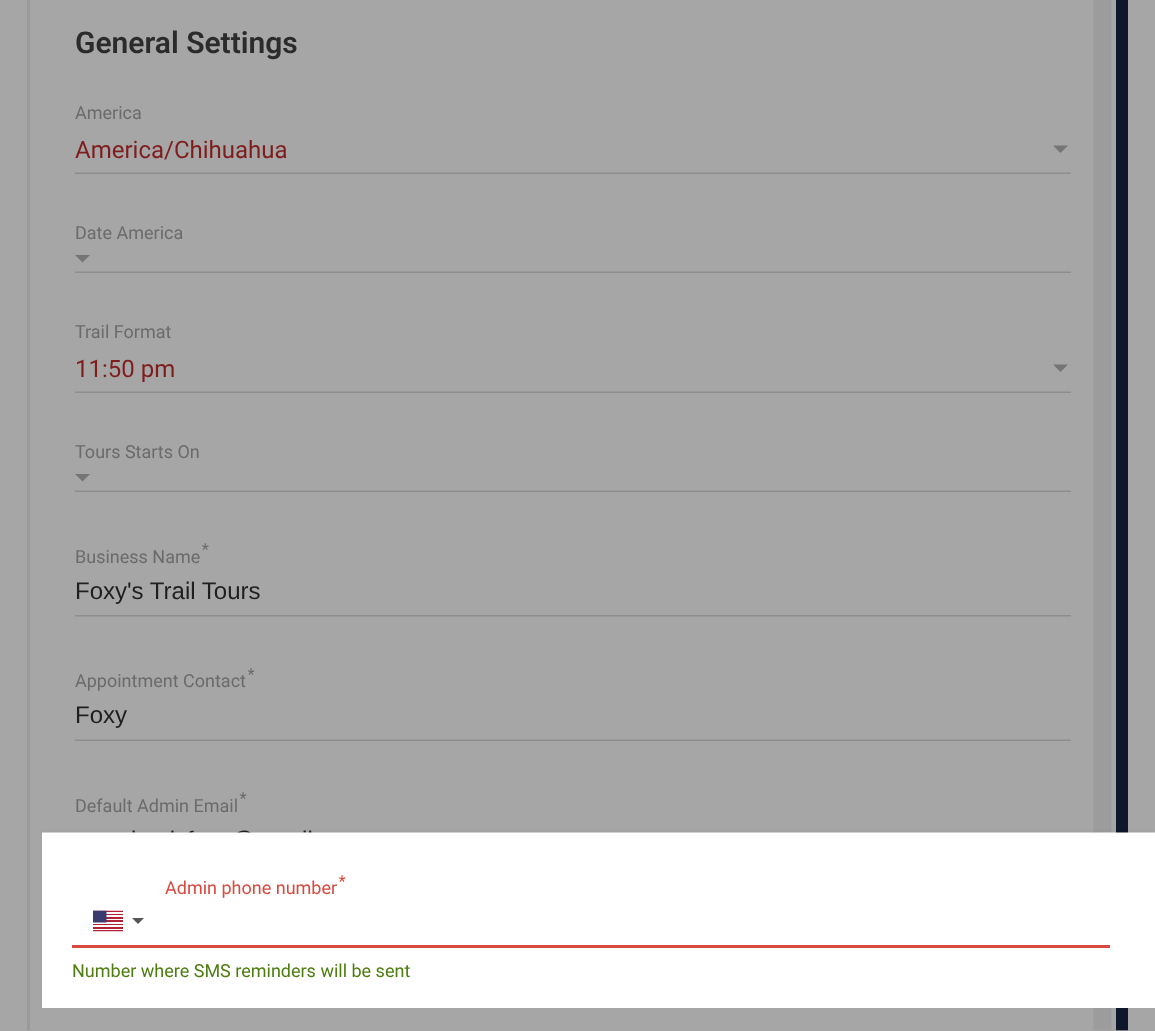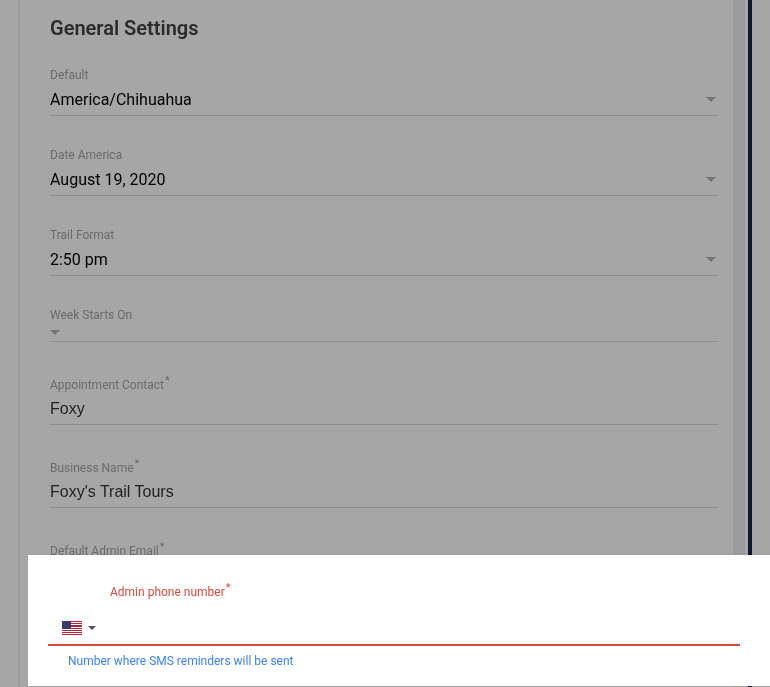--- a/index.html
+++ b/index.html
@@ -21,21 +21,21 @@
       background: #a6a6a6;
     }
     .panel {
       position: absolute;
       left: 18px;
       top: 0;
       right: 18px;
       bottom: 0;
       background: #a6a6a6;
       border-left: 2px solid #9a9a9a;
-      border-right: 4px solid #0f172a;
+      border-right: 8px solid #0f172a;
     }
     .content {
       padding: 12px 30px 0 30px;
     }
     .heading {
       font-size: 20px;
       font-weight: 600;
       color: #2b2b2b;
       margin-bottom: 28px;
       margin-top: 4px;
@@ -50,21 +50,21 @@
       margin-bottom: 4px;
       display: block;
     }
     .field-label .asterisk {
       font-size: 11px;
       vertical-align: super;
       margin-left: 1px;
     }
     .field-value {
       font-size: 16px;
-      color: #000000;
+      color: #7f1d1d;
       padding: 4px 0 6px 0;
       border-bottom: 1px solid #8d8d8d;
       display: flex;
       align-items: center;
       justify-content: space-between;
     }
     .field-value .text {
       flex: 1;
     }
     .dropdown-arrow {
@@ -94,21 +94,21 @@
       top: 555px;
       background: #ffffff;
       padding: 26px 30px 18px 20px;
       box-shadow: 0 -1px 2px rgba(0,0,0,0.04);
     }
     .phone-label {
       font-size: 12px;
       color: #d84a3e;
       display: block;
       margin-left: 62px;
-      margin-bottom: 17px;
+      margin-bottom: 3px;
     }
     .phone-label .asterisk {
       font-size: 11px;
       vertical-align: super;
       margin-left: 1px;
     }
     .phone-row {
       display: flex;
       align-items: center;
       border-bottom: 2px solid #d84a3e;
@@ -156,22 +156,21 @@
     .phone-input {
       flex: 1;
       border: none;
       outline: none;
       font-size: 16px;
       padding: 4px 0 2px 14px;
       background: transparent;
     }
     .helper-text {
       font-size: 12px;
-      color: #3b82f6;
-      margin-left: 20px;
+      color: #4d7c0f;
     }
     .scrollbar-track {
       position: absolute;
       right: 3px;
       top: 0;
       bottom: 0;
       width: 12px;
       background: #9c9c9c;
     }
   </style>
@@ -180,62 +179,61 @@
 
 <div class="overlay-bg"></div>
 
 <div class="panel">
   <div class="scrollbar-track"></div>
 
   <div class="content">
     <h2 class="heading">General Settings</h2>
 
     <div class="field">
-      <label class="field-label">Default</label>
+      <label class="field-label">America</label>
       <div class="field-value">
         <span class="text">America/Chihuahua</span>
         <span class="dropdown-arrow"></span>
       </div>
     </div>
 
     <div class="field">
       <label class="field-label">Date America</label>
       <div class="field-value">
-        <span class="text">August 19, 2020</span>
         <span class="dropdown-arrow"></span>
       </div>
     </div>
 
     <div class="field">
       <label class="field-label">Trail Format</label>
       <div class="field-value">
-        <span class="text">2:50 pm</span>
-        <span class="dropdown-arrow"></span>
-      </div>
-    </div>
-
-    <div class="field">
-      <label class="field-label">Week Starts On</label>
-      <div class="field-value">
-        <span class="dropdown-arrow"></span>
-      </div>
+        <span class="text">11:50 pm</span>
+        <span class="dropdown-arrow"></span>
+      </div>
+    </div>
+
+    <div class="field">
+      <label class="field-label">Tours Starts On</label>
+      <div class="field-value">
+        <span class="dropdown-arrow"></span>
+      </div>
+    </div>
+
+    <div class="field">
+      <label class="field-label">
+        <span>Business Name</span><span class="asterisk">*</span>
+      </label>
+      <input type="text" class="input-plain" value="Foxy's Trail Tours" style="">
     </div>
 
     <div class="field">
       <label class="field-label">
         <span>Appointment Contact</span><span class="asterisk">*</span>
       </label>
       <input type="text" class="input-plain" value="Foxy" style="">
-    </div>
-
-    <div class="field">
-      <label class="field-label">
-        <span>Business Name</span><span class="asterisk">*</span>
-      </label>
-      <input type="text" class="input-plain" value="Foxy's Trail Tours" style="">
     </div>
 
     <div class="field">
       <label class="field-label">
         <span>Default Admin Email</span><span class="asterisk">*</span>
       </label>
       <input type="text" class="input-plain" value="ssa.simplyfoxy@gmail.com" style="">
     </div>
 
   </div>

